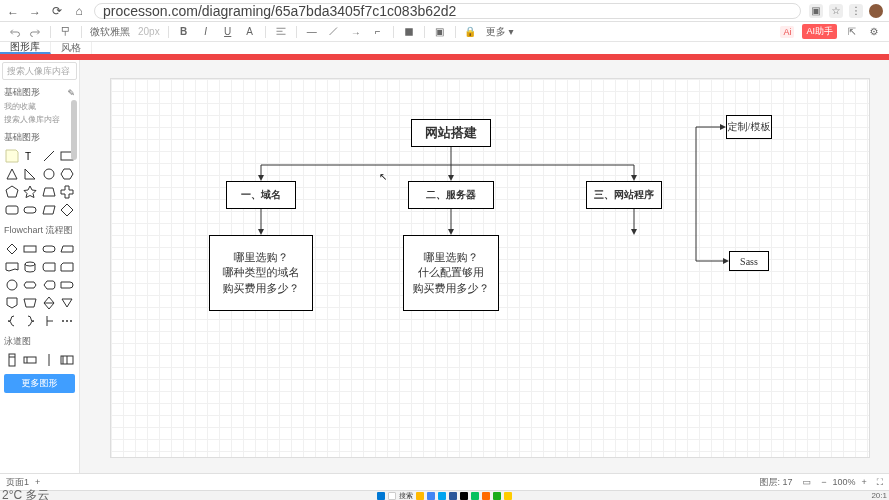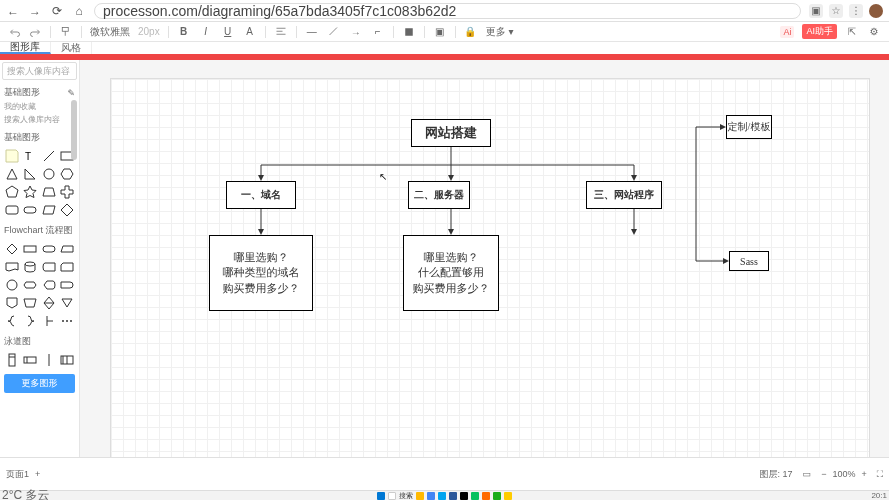--- a/index.html
+++ b/index.html
@@ -43,21 +43,21 @@
 .node.sub { font-weight: bold; font-size: 10px; }
 .node.detail { font-size: 11px; line-height: 1.4; padding: 4px; }
 .node.small { font-size: 10px; font-family: Liberation Serif, serif; }
 
 .conn { position: absolute; }
 .conn line, .conn polyline { stroke: #333; stroke-width: 1; fill: none; }
 .arrow-head { fill: #333; }
 
 .scrollbar-v { position: absolute; right: 2px; top: 40px; width: 6px; height: 60px; background: #ccc; border-radius: 3px; }
 
-.status-bar { position: absolute; bottom: 10px; left: 0; right: 0; height: 12px; border-top: 1px solid #e0e0e0; display: flex; align-items: center; justify-content: space-between; padding: 16px 6px; font-size: 9px; color: #666; background:#fff; }
+.status-bar { position: absolute; bottom: 10px; left: 0; right: 0; height: 12px; border-top: 1px solid #e0e0e0; display: flex; align-items: center; justify-content: space-between; padding: 8px 6px; font-size: 9px; color: #666; background:#fff; }
 .status-r { display: flex; gap: 10px; align-items: center; }
 .zoom-ctrl { display: flex; gap: 6px; align-items: center; }
 
 .taskbar { position: absolute; bottom: 0; left: 0; right: 0; height: 10px; background: #f3f3f3; border-top: 1px solid #ddd; display: flex; align-items: center; justify-content: center; gap: 3px; }
 .task-i { width: 8px; height: 8px; border-radius: 1px; }
 .weather { position: absolute; left: 2px; font-size: 12px; color: #666; text-align: right; }
 .clock { position: absolute; right: 2px; font-size: 8px; color: #666; text-align:right; }
 
 .cursor { position: absolute; font-size: 10px; color: #000; }
 </style>
@@ -385,21 +385,21 @@
     <div class="more-shapes">更多图形</div>
     <div class="scrollbar-v"></div>
   </div>
 
   <div class="canvas-area">
     <div class="canvas">
 
       <div class="node main" style="left:300px;top:40px;width:80px;height:28px">网站搭建</div>
 
       <div class="node sub" style="left:115px;top:102px;width:70px;height:28px">一、域名</div>
-      <div class="node sub" style="left:297px;top:102px;width:62px;height:28px">二、服务器</div>
+      <div class="node sub" style="left:297px;top:102px;width:86px;height:28px">二、服务器</div>
       <div class="node sub" style="left:475px;top:102px;width:76px;height:28px">三、网站程序</div>
 
       <div class="node detail" style="left:98px;top:156px;width:104px;height:76px;white-space:pre-line">哪里选购？
 哪种类型的域名
 购买费用多少？</div>
       <div class="node detail" style="left:292px;top:156px;width:96px;height:76px;white-space:pre-line">哪里选购？
 什么配置够用
 购买费用多少？</div>
 
       <div class="node small" style="left:615px;top:36px;width:46px;height:24px">定制/模板</div>

